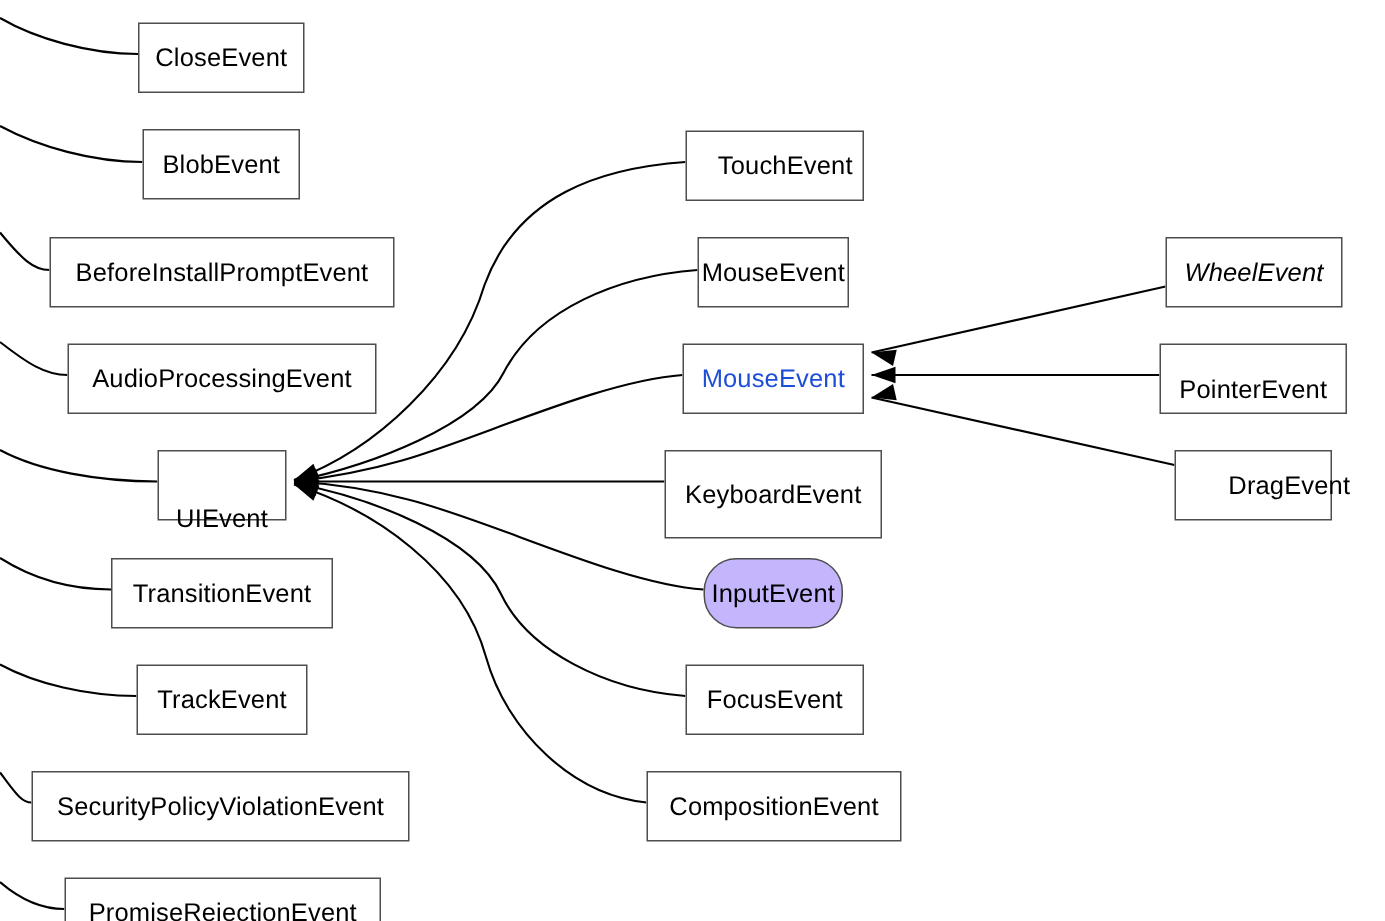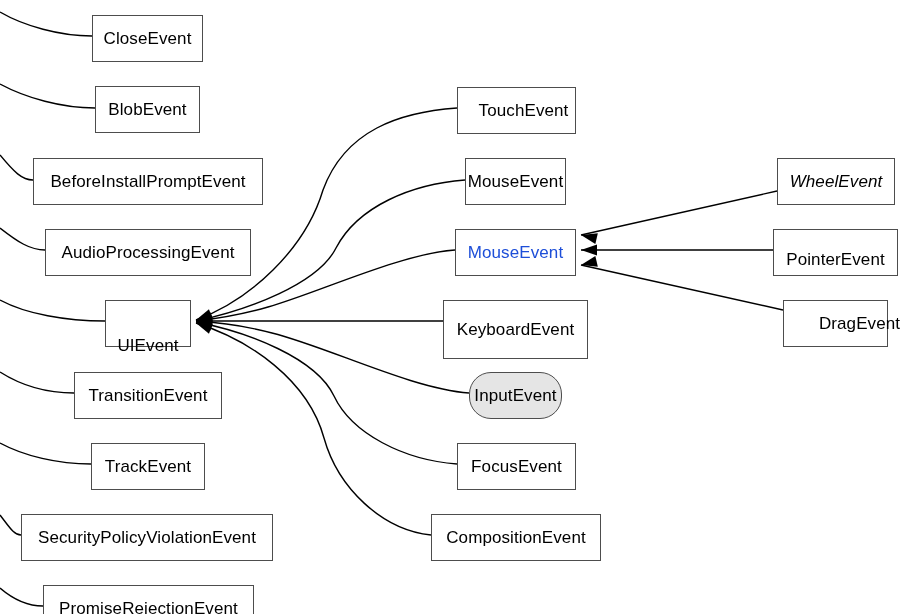--- a/index.html
+++ b/index.html
@@ -167,21 +167,21 @@
       </div>
       <div class="node" style="left: 465px; top: 156px; width: 101px; height: 47px; border-color: rgb(77, 77, 77); background: rgb(255, 255, 255);">
         <span class="node-label" style="color: rgb(0, 0, 0);">MouseEvent</span>
       </div>
       <div class="node" style="left: 455px; top: 227px; width: 121px; height: 47px; border-color: rgb(77, 77, 77); background: rgb(255, 255, 255);">
         <span class="node-label" style="color: #1d4ed8;">MouseEvent</span>
       </div>
       <div class="node" style="left: 443px; top: 298px; width: 145px; height: 59px; border-color: rgb(77, 77, 77); background: rgb(255, 255, 255);">
         <span class="node-label" style="color: rgb(0, 0, 0);">KeyboardEvent</span>
       </div>
-      <div class="node" style="left: 469px; top: 370px; width: 93px; height: 47px; border-color: rgb(77, 77, 77); background: #e5e5e5; border-radius: 22px;">
+      <div class="node" style="left: 469px; top: 370px; width: 93px; height: 47px; border-color: rgb(77, 77, 77); background: #c4b5fd; border-radius: 22px;">
         <span class="node-label" style="color: rgb(0, 0, 0);">InputEvent</span>
       </div>
       <div class="node" style="left: 431px; top: 512px; width: 170px; height: 47px; border-color: rgb(77, 77, 77); background: rgb(255, 255, 255);">
         <span class="node-label" style="color: rgb(0, 0, 0);">CompositionEvent</span>
       </div>
       <div class="node" style="left: 457px; top: 441px; width: 119px; height: 47px; border-color: rgb(77, 77, 77); background: rgb(255, 255, 255);">
         <span class="node-label" style="color: rgb(0, 0, 0);">FocusEvent</span>
       </div>
       <div class="node" style="left: 777px; top: 156px; width: 118px; height: 47px; border-color: rgb(77, 77, 77); background: rgb(255, 255, 255); font-style: italic;">
         <span class="node-label" style="color: rgb(0, 0, 0);">WheelEvent</span>

